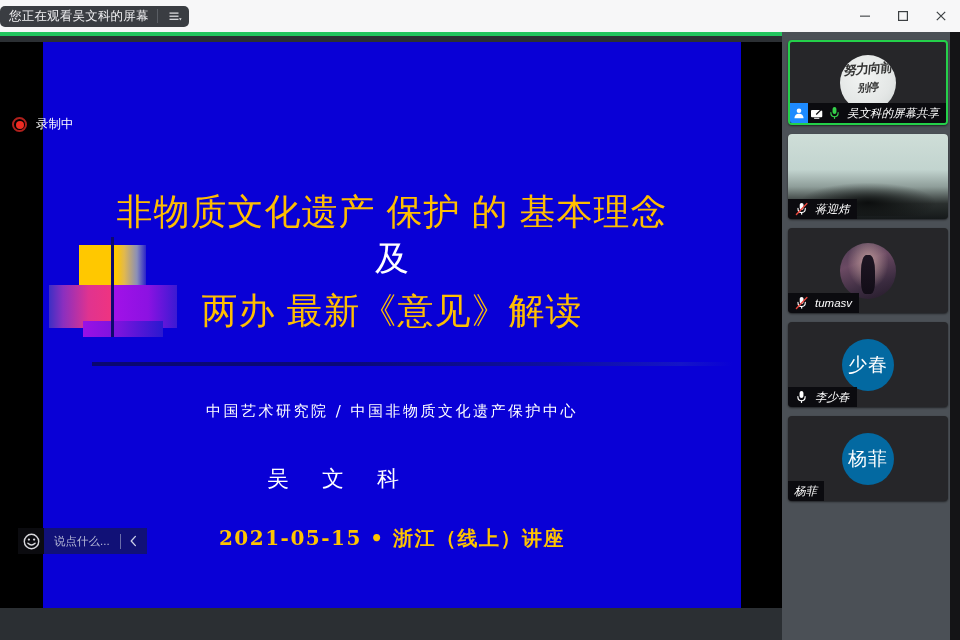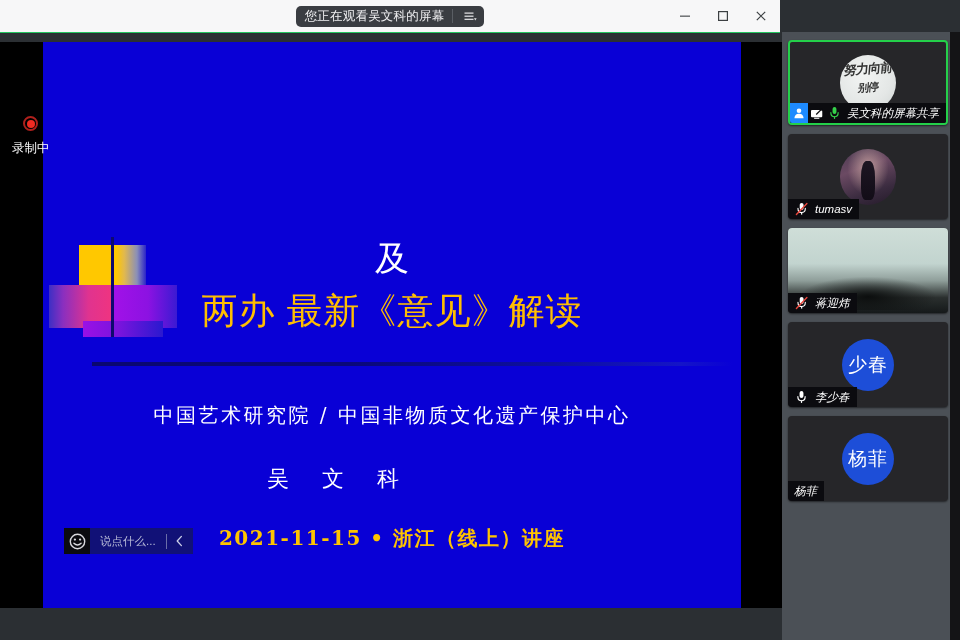--- a/index.html
+++ b/index.html
@@ -6,23 +6,23 @@
   body{
     width:960px;height:640px;overflow:hidden;
     background:#2b2f33;
     font-family:"Liberation Sans","DejaVu Sans",sans-serif;
     -webkit-font-smoothing:antialiased;
   }
   .app{position:relative;width:960px;height:640px;background:#2b2f33;}
 
   
   .titlebar{
-    position:absolute;left:0;top:0;width:780px;height:32px;
-    background:#f7f7f8;border-bottom:1px solid #22c55e;
-    display:flex;align-items:center;justify-content:center;
+    position:absolute;left:0;top:0;width:960px;height:32px;
+    background:#f7f7f8;border-bottom:4px solid #22c55e;
+    display:flex;align-items:center;
   }
   .pill{
     display:flex;align-items:center;gap:8px;
     background:#3a3d42;color:#f0f0f2;
     border-radius:5px;height:21px;padding:0 4px 0 9px;
     font-size:12.5px;line-height:21px;white-space:nowrap;
   }
   .pill-label{letter-spacing:.2px;}
   .pill-sep{width:1px;height:14px;background:#5a5e64;}
   .pill-menu{
@@ -62,21 +62,20 @@
   .deco .d-vline{position:absolute;left:62px;top:-8px;width:3px;height:100px;background:#0d0a6e;}
   .rule{
     position:absolute;left:49px;top:320px;width:640px;height:4px;
     background:linear-gradient(90deg,#0a0770 0%,#0a0878 40%,#0d0fa0 72%,#1414c8 92%,#0900d6 100%);
   }
 
   
   .rec{
     position:absolute;left:12px;top:74px;display:flex;align-items:center;gap:9px;
     z-index:6;
-    flex-direction:column;
   }
   .rec-dot{
     width:15px;height:15px;border-radius:50%;
     border:2px solid #b0201c;box-sizing:border-box;
     display:flex;align-items:center;justify-content:center;background:#000;
   }
   .rec-dot i{display:block;width:8px;height:8px;border-radius:50%;background:#ef2b22;}
   .rec-text{color:#ffffff;font-size:12.5px;}
 
   
@@ -89,37 +88,37 @@
   .t-line2{
     position:absolute;left:0;top:196px;width:698px;text-align:center;
     color:#ffffff;font-size:34px;line-height:40px;
   }
   .t-line3{
     position:absolute;left:0;top:248px;width:698px;text-align:center;
     color:#ffbe00;font-size:36px;line-height:42px;letter-spacing:1px;white-space:nowrap;
   }
   .s-org{
     position:absolute;left:0;top:360px;width:698px;text-align:center;
-    color:#ffffff;font-size:20px;letter-spacing:2.5px;
+    color:#ffffff;font-size:15px;letter-spacing:2.5px;
     font-family:"DejaVu Serif","Liberation Serif",serif;white-space:nowrap;
   }
   .s-name{
     position:absolute;left:0;top:422px;width:580px;text-align:center;
     color:#ffffff;font-size:22px;letter-spacing:13px;text-indent:13px;
     font-family:"DejaVu Serif","Liberation Serif",serif;
   }
   .s-date{
     position:absolute;left:0;top:483px;width:698px;text-align:center;
     color:#ffc400;font-size:20px;letter-spacing:1.5px;
     font-family:"DejaVu Serif","Liberation Serif",serif;white-space:nowrap;font-weight:bold;
   }
 
   
   .composer{
-    position:absolute;left:18px;top:486px;display:flex;align-items:center;height:26px;z-index:7;margin-left:46px;
+    position:absolute;left:18px;top:486px;display:flex;align-items:center;height:26px;z-index:7;
   }
   .cmp-emoji{
     width:26px;height:26px;background:#0b0b0f;
     display:flex;align-items:center;justify-content:center;
   }
   .cmp-emoji svg{display:block;}
   .cmp-box{
     display:flex;align-items:center;height:26px;background:#111177;
     padding:0 0 0 10px;
   }
@@ -182,21 +181,21 @@
     width:100%;height:100%;
     background:linear-gradient(180deg,#cfded8 0%,#c2d4cf 42%,#8f9e9a 62%,#2a2f2e 82%,#15191a 100%);
     position:relative;
   }
   .photo-blur:after{
     content:"";position:absolute;left:8%;top:58%;width:84%;height:38%;
     background:radial-gradient(ellipse at 50% 60%,rgba(10,12,12,.95) 0%,rgba(40,48,46,0) 72%);
   }
   .initials{
     position:absolute;left:50%;top:50%;transform:translate(-50%,-50%);
-    width:52px;height:52px;border-radius:50%;background:#1d4ed8;
+    width:52px;height:52px;border-radius:50%;background:#0369a1;
     display:flex;align-items:center;justify-content:center;
     color:#ffffff;font-size:19px;letter-spacing:1px;
   }
   .tile-label{
     position:absolute;left:0;bottom:0;height:20px;
     background:#0b0b0f;display:flex;align-items:center;padding-right:7px;
   }
   .tile-label.full{left:0;right:0;}
   .lbl-badge{width:20px;height:20px;display:flex;align-items:center;justify-content:center;}
   .lbl-badge.blue{background:#1e8bff;}
@@ -249,25 +248,26 @@
         <div class="d-yellow"></div>
         <div class="d-fade"></div>
         <div class="d-magenta"></div>
         <div class="d-purple"></div>
         <div class="d-purple2"></div>
         <div class="d-vline"></div>
       </div>
       <div class="rule"></div>
 
       <div class="slide-text">
+        <div class="t-line1">非物质文化遗产 保护 的 基本理念</div>
         <div class="t-line2">及</div>
         <div class="t-line3">两办 最新《意见》解读</div>
         <div class="s-org">中国艺术研究院 / 中国非物质文化遗产保护中心</div>
         <div class="s-name">吴 文 科</div>
-        <div class="s-date">2021-11-15 • 浙江（线上）讲座</div>
+        <div class="s-date">2021-05-15 • 浙江（线上）讲座</div>
       </div>
     </div>
 
     <div class="rec">
       <span class="rec-dot">
           <i></i>
         </span>
       <span class="rec-text">录制中</span>
     </div>
 
@@ -327,51 +327,51 @@
               <path d="M2.2 7.6 C2.2 11 4.1 12.4 6.5 12.4 C8.9 12.4 10.8 11 10.8 7.6" fill="none" stroke="#35d04a" stroke-width="1.4" stroke-linecap="round"></path>
               <rect x="5.8" y="12.2" width="1.4" height="2.8" fill="#35d04a"></rect>
             </svg>
           </span>
           <span class="lbl-text">吴文科的屏幕共享</span>
         </div>
       </div>
 
       <div class="tile">
         <div class="tile-media">
-          <div class="avatar-circle">
-            <div class="photo-room"></div>
-          </div>
+          <div class="photo-blur"></div>
         </div>
         <div class="tile-label">
           <span class="lbl-ico" style="margin-left:5px">
             <svg width="14" height="14" viewBox="0 0 16 16">
               <rect x="5.4" y="1" width="4.4" height="8" rx="2.2" fill="#ffffff"></rect>
               <path d="M3.4 7.3 C3.4 10.6 5.3 12 7.6 12 C9.9 12 11.8 10.6 11.8 7.3" fill="none" stroke="#ffffff" stroke-width="1.3" stroke-linecap="round"></path>
               <rect x="6.9" y="11.8" width="1.4" height="2.6" fill="#ffffff"></rect>
               <path d="M1.6 14.4 L13.6 1.6" stroke="#e8463c" stroke-width="1.6" stroke-linecap="round"></path>
             </svg>
           </span>
-          <span class="lbl-text">tumasv</span>
+          <span class="lbl-text">蒋迎炜</span>
         </div>
       </div>
 
       <div class="tile">
         <div class="tile-media">
-          <div class="photo-blur"></div>
+          <div class="avatar-circle">
+            <div class="photo-room"></div>
+          </div>
         </div>
         <div class="tile-label">
           <span class="lbl-ico" style="margin-left:5px">
             <svg width="14" height="14" viewBox="0 0 16 16">
               <rect x="5.4" y="1" width="4.4" height="8" rx="2.2" fill="#ffffff"></rect>
               <path d="M3.4 7.3 C3.4 10.6 5.3 12 7.6 12 C9.9 12 11.8 10.6 11.8 7.3" fill="none" stroke="#ffffff" stroke-width="1.3" stroke-linecap="round"></path>
               <rect x="6.9" y="11.8" width="1.4" height="2.6" fill="#ffffff"></rect>
               <path d="M1.6 14.4 L13.6 1.6" stroke="#e8463c" stroke-width="1.6" stroke-linecap="round"></path>
             </svg>
           </span>
-          <span class="lbl-text">蒋迎炜</span>
+          <span class="lbl-text">tumasv</span>
         </div>
       </div>
 
 
       <div class="tile">
         <div class="tile-media">
           <div class="initials">少春</div>
         </div>
         <div class="tile-label">
           <span class="lbl-ico" style="margin-left:5px">

